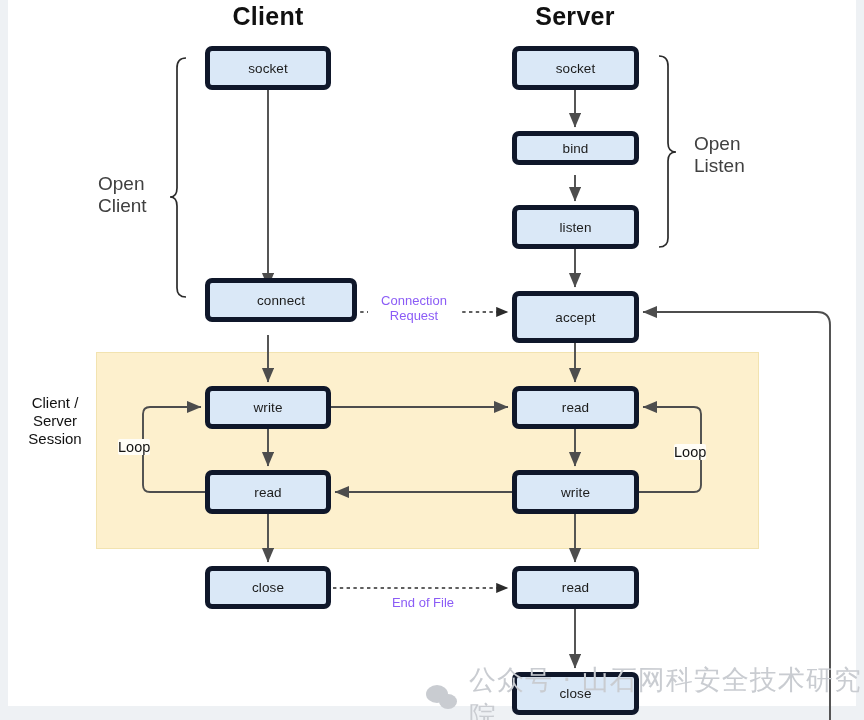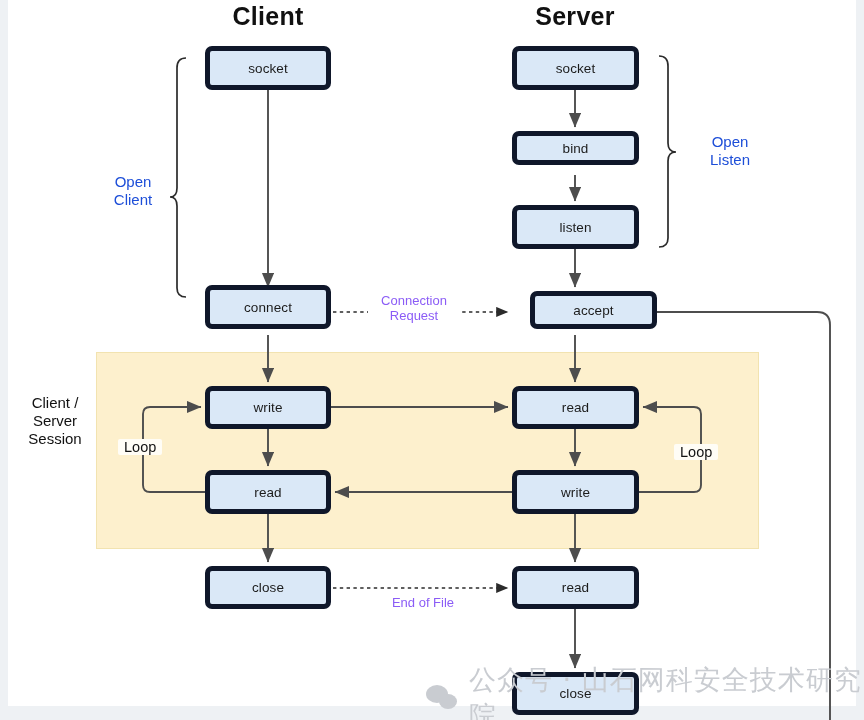--- a/index.html
+++ b/index.html
@@ -60,32 +60,31 @@
     font-size: 13px;
     color: #8b5cf6;
     text-align: center;
     line-height: 1.12;
     background: #ffffff;
     padding: 0 2px;
     white-space: pre-line;
   }
   .brace-label {
     position: absolute;
-    font-size: 15px;
-    color: #1d4ed8;
-    text-align: center;
+    font-size: 19px;
+    color: #404040;
     line-height: 1.18;
     white-space: pre-line;
   }
   .loop-label {
     position: absolute;
     font-size: 14.5px;
     color: #111111;
     background: #fffdf6;
-    padding: 0 6px;
+    padding: 0 0;
     border-radius: 2px;
   }
   .session-label {
     position: absolute;
     font-size: 15px;
     color: #111111;
     text-align: center;
     line-height: 1.2;
     white-space: pre-line;
   }
@@ -196,29 +195,29 @@
       <path d="M186,58 Q177,58 177,68 L177,188 Q177,197 170,197 Q177,197 177,206 L177,288 Q177,297 186,297"></path>
 
       <path d="M659,56 Q668,56 668,66 L668,143 Q668,152 676,152 Q668,152 668,161 L668,238 Q668,247 659,247"></path>
     </g>
   </svg>
 
   <div class="colhead" style="left:188px; top:2px; width:160px;">Client</div>
   <div class="colhead" style="left:495px; top:2px; width:160px;">Server</div>
 
   <div class="node" style="left:205px; top:46px;  width:126px; height:44px;">socket</div>
-  <div class="node" style="left:205px; top:285px; width:126px; height:44px;">connect</div>
+  <div class="node" style="left:205px; top:278px; width:152px; height:44px;">connect</div>
   <div class="node" style="left:205px; top:386px; width:126px; height:43px;">write</div>
   <div class="node" style="left:205px; top:470px; width:126px; height:44px;">read</div>
   <div class="node" style="left:205px; top:566px; width:126px; height:43px;">close</div>
 
   <div class="node" style="left:512px; top:46px;  width:127px; height:44px;">socket</div>
   <div class="node" style="left:512px; top:131px; width:127px; height:34px;">bind</div>
   <div class="node" style="left:512px; top:205px; width:127px; height:44px;">listen</div>
-  <div class="node" style="left:512px; top:291px; width:127px; height:38px;margin-left:18px;">accept</div>
+  <div class="node" style="left:512px; top:291px; width:127px; height:52px;">accept</div>
   <div class="node" style="left:512px; top:386px; width:127px; height:43px;">read</div>
   <div class="node" style="left:512px; top:470px; width:127px; height:44px;">write</div>
   <div class="node" style="left:512px; top:566px; width:127px; height:43px;">read</div>
   <div class="node" style="left:512px; top:672px; width:127px; height:43px;">close</div>
 
   <div class="edgelabel" style="left:368px; top:294px; width:88px;">Connection
 Request</div>
   <div class="edgelabel" style="left:378px; top:596px; width:86px;">End of File</div>
 
   <div class="brace-label" style="left:98px; top:173px; width:70px;">Open

